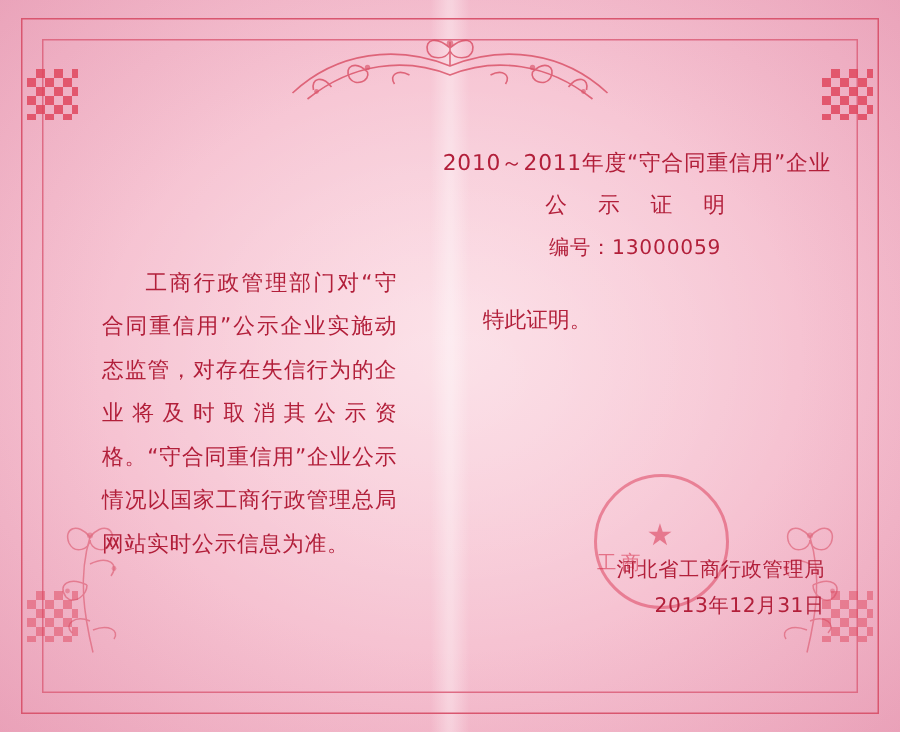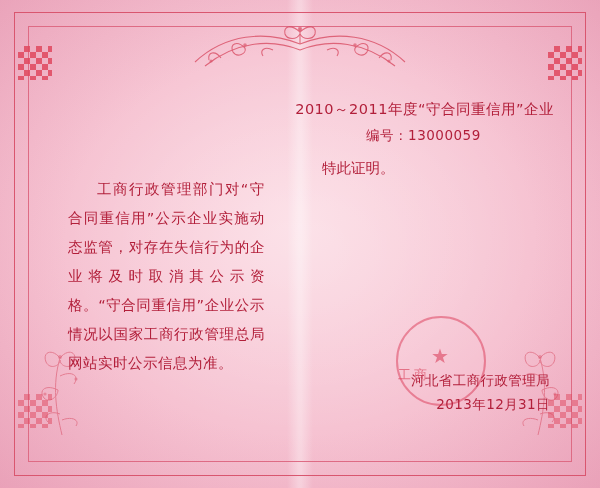--- a/index.html
+++ b/index.html
@@ -163,21 +163,21 @@
   }
   .right-body .url {
     font-family: "DejaVu Sans", "Liberation Sans", sans-serif;
     letter-spacing: 0;
   }
   .right-note {
     font-size: 14.5px;
     line-height: 28px;
     color: #b21f3a;
     text-indent: 2em;
-    margin-top: 6px;
+    margin-top: 22px;
   }
   .signature {
     position: absolute;
     right: 14px;
     bottom: 32px;
     text-align: right;
     font-size: 13.5px;
     line-height: 24px;
     color: #b21f3a;
     letter-spacing: 0.4px;
@@ -291,20 +291,21 @@
   </svg>
 
   <div class="content">
 
     <div class="col-left">
       <div class="left-body">工商行政管理部门对“守合同重信用”公示企业实施动态监管，对存在失信行为的企业将及时取消其公示资格。“守合同重信用”企业公示情况以国家工商行政管理总局网站实时公示信息为准。</div>
     </div>
 
     <div class="col-right">
       <div class="title-main">2010～2011年度“守合同重信用”企业</div>
+      <div class="title-sub">公 示 证 明</div>
       <div class="serial">编号：13000059</div>
 
 
       <div class="right-note">特此证明。</div>
 
       <div class="seal">
         <span class="star">★</span>
         <span class="seal-text">工商</span>
       </div>
 

